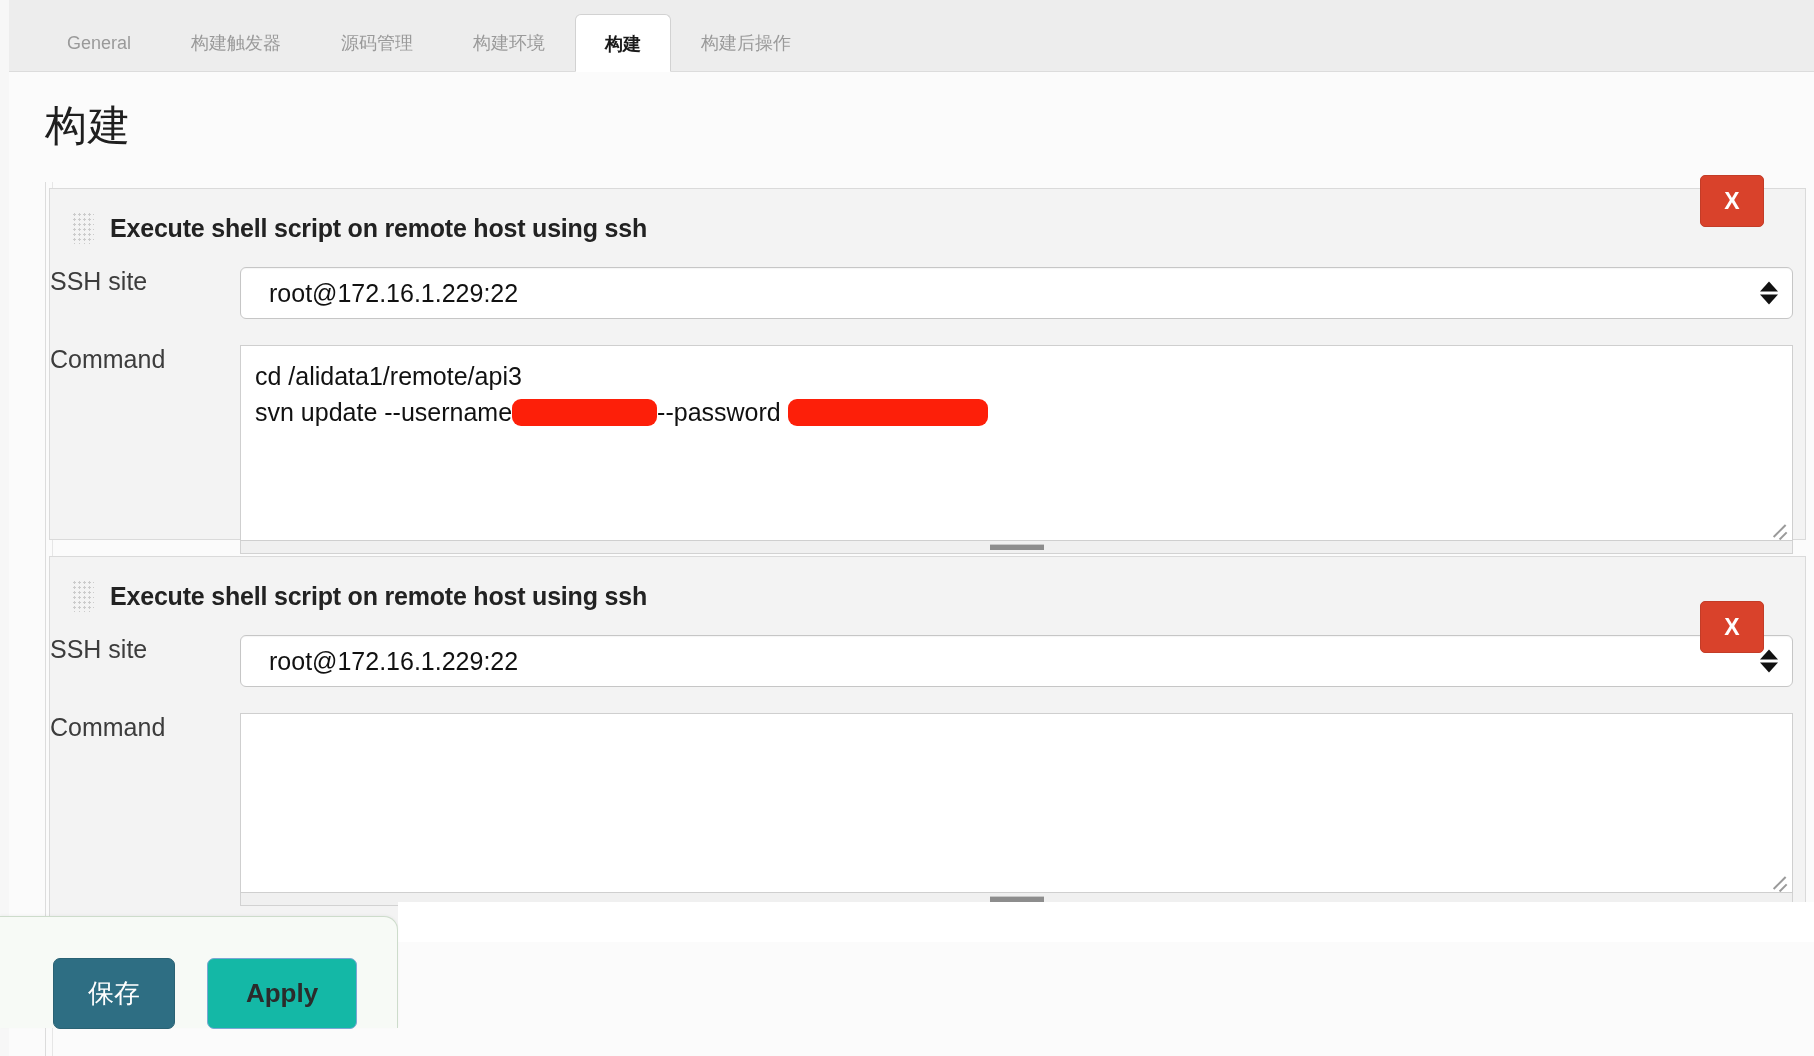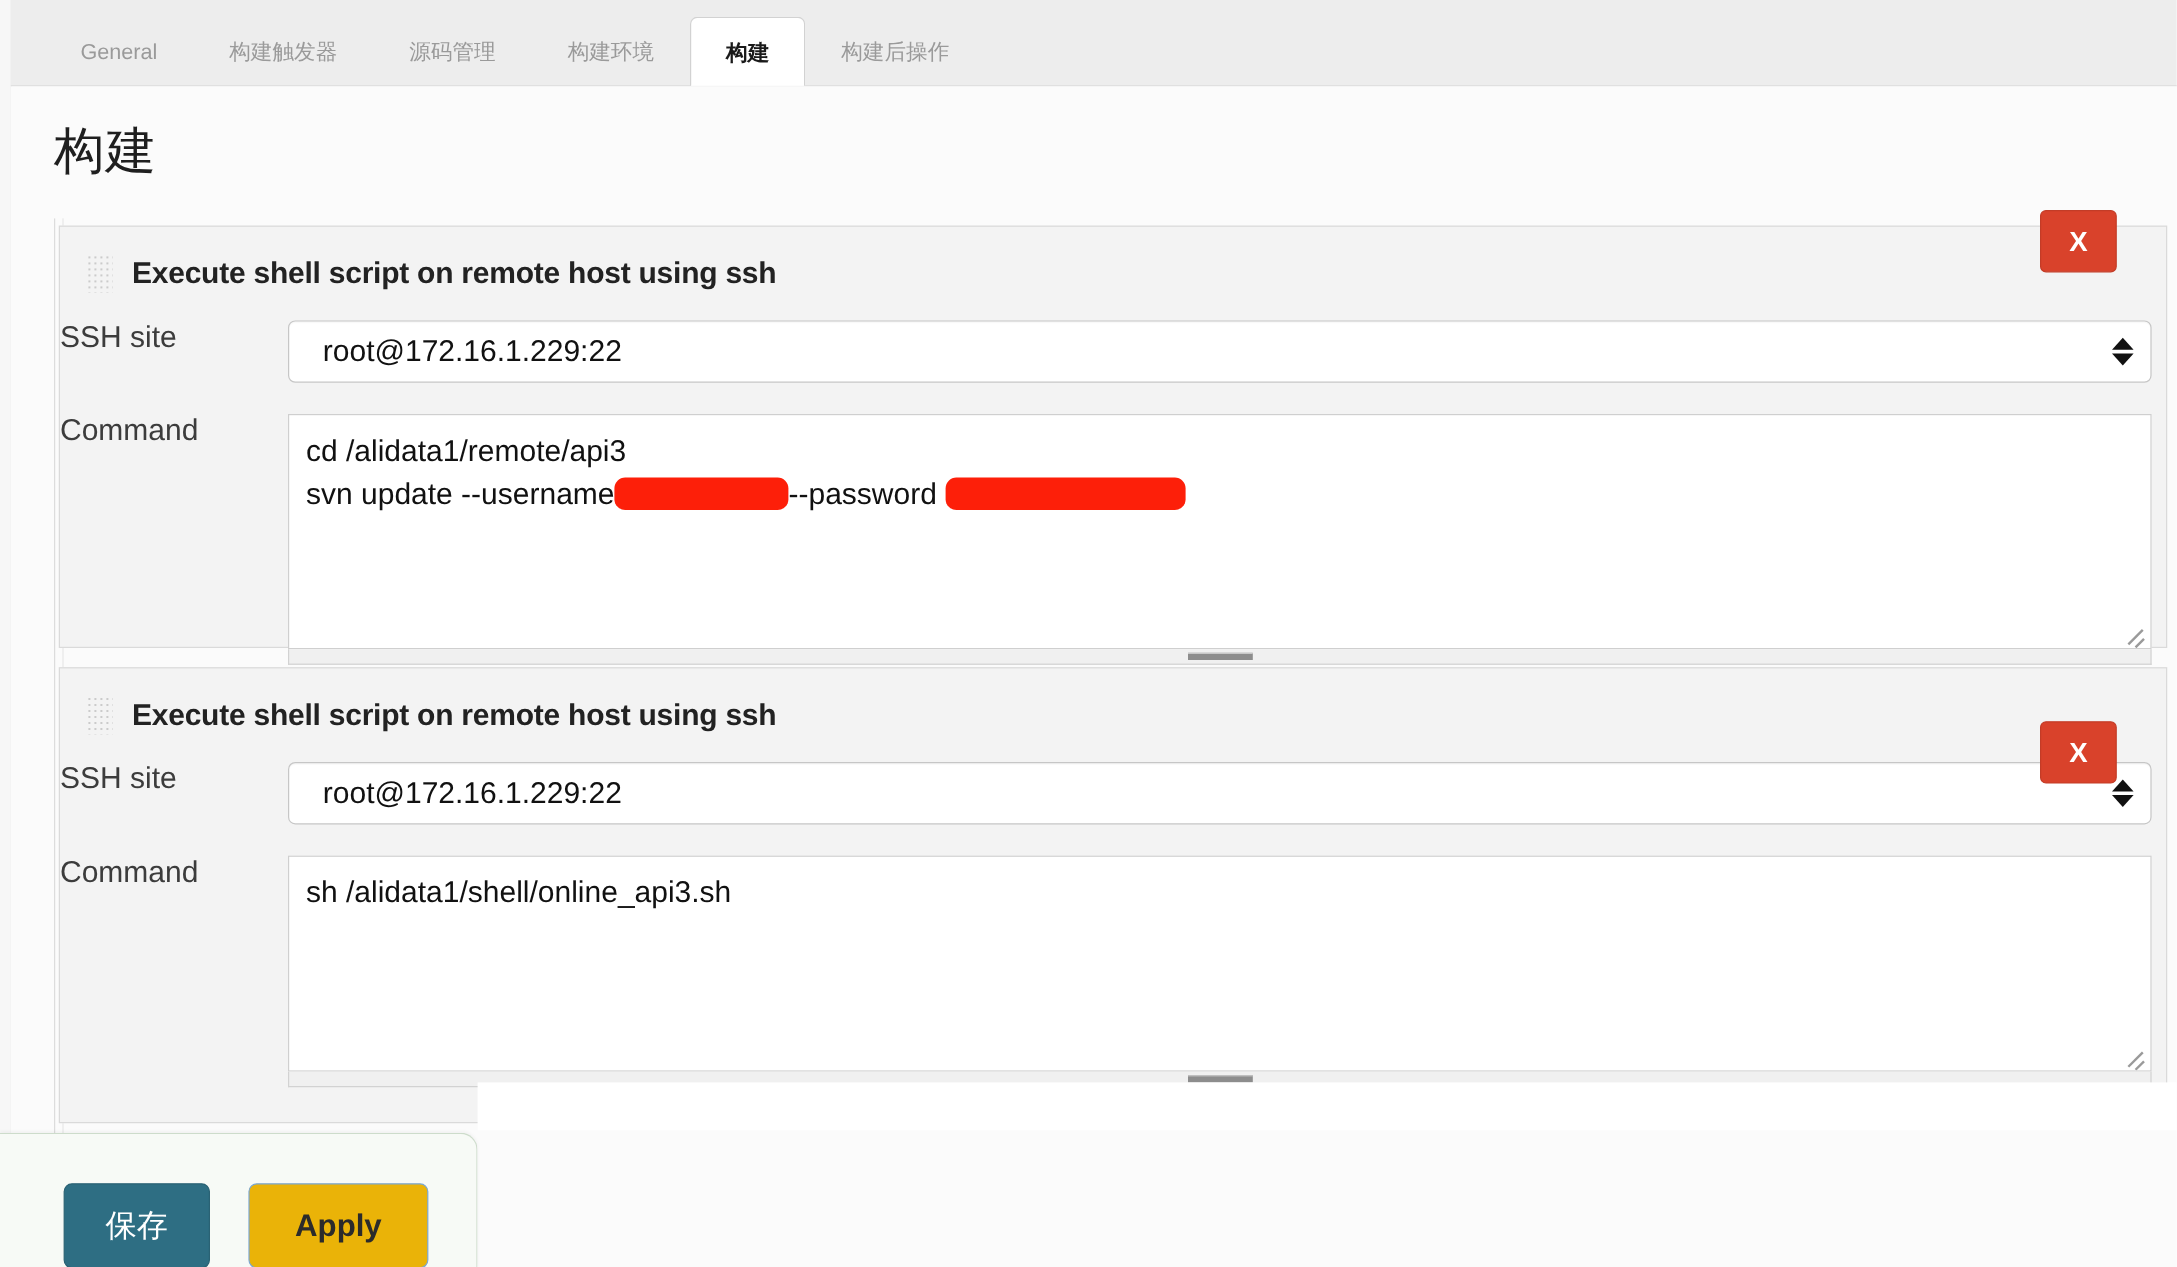--- a/index.html
+++ b/index.html
@@ -192,21 +192,21 @@
   .ta-grip-bar:before{
     content:"";position:absolute;left:50%;top:3px;
     transform:translateX(-50%);
     width:54px;height:5px;
     background:#8d8d8d;
     border-top:1px solid #c8c8c8;
   }
 
   
   .save-panel{
-    position:absolute;left:0px;top:944px;
+    position:absolute;left:0px;top:916px;
     width:398px;height:112px;
     background:#f7faf6;
     border:1px solid #cddccb;
     border-left:none;border-bottom:none;
     border-radius:0 14px 0 0;
     box-sizing:border-box;
     z-index:10;
     box-shadow:0 -1px 3px rgba(0,0,0,.04);
   }
   .btn{
@@ -217,21 +217,21 @@
     cursor:pointer;
     box-sizing:border-box;
   }
   .btn-save{
     left:53px;top:41px;width:122px;height:71px;
     background:#2e6e83;border:1px solid #2a6274;
     color:#ffffff;
   }
   .btn-apply{
     left:207px;top:41px;width:150px;height:71px;
-    background:#eab308;border:1px solid #7aa7d4;
+    background:#14b8a6;border:1px solid #7aa7d4;
     color:#2b2b2b;font-weight:bold;
   }
 
   
   .bottom-white{
     position:absolute;left:398px;top:902px;right:0;height:40px;
     background:#ffffff;z-index:4;
   }
 </style>
 </head>
@@ -301,21 +301,21 @@
               <i class="up"></i>
                 <i class="dn"></i>
             </span>
           </div>
         </div>
       </div>
 
       <div class="row" style="margin-top:26px;">
         <div class="row-label">Command</div>
         <div class="row-field">
-          <div class="textarea-box" id="ta2"><span>sh /alidata1/shell/online_api3.sh</span>
+          <div class="textarea-box" id="ta2">
             <div class="resize-corner"></div>
           </div>
           <div class="ta-grip-bar"></div>
         </div>
       </div>
     </div>
 
   </div>
 </div>
 

